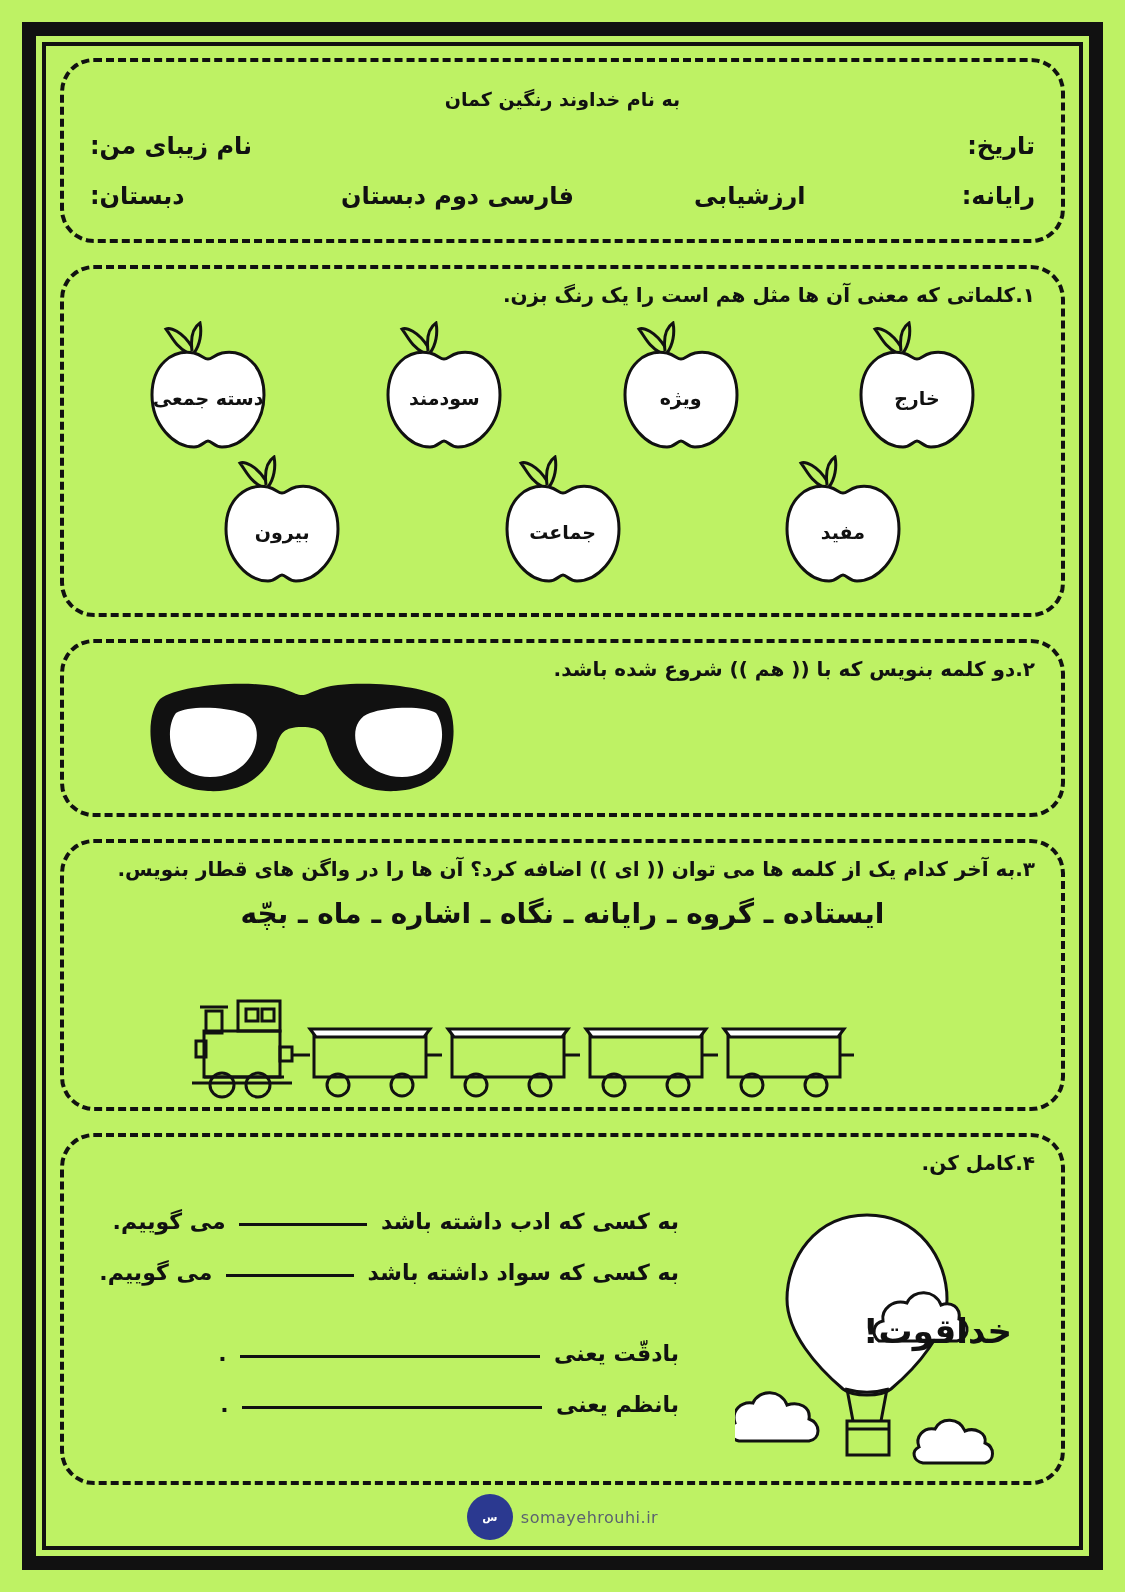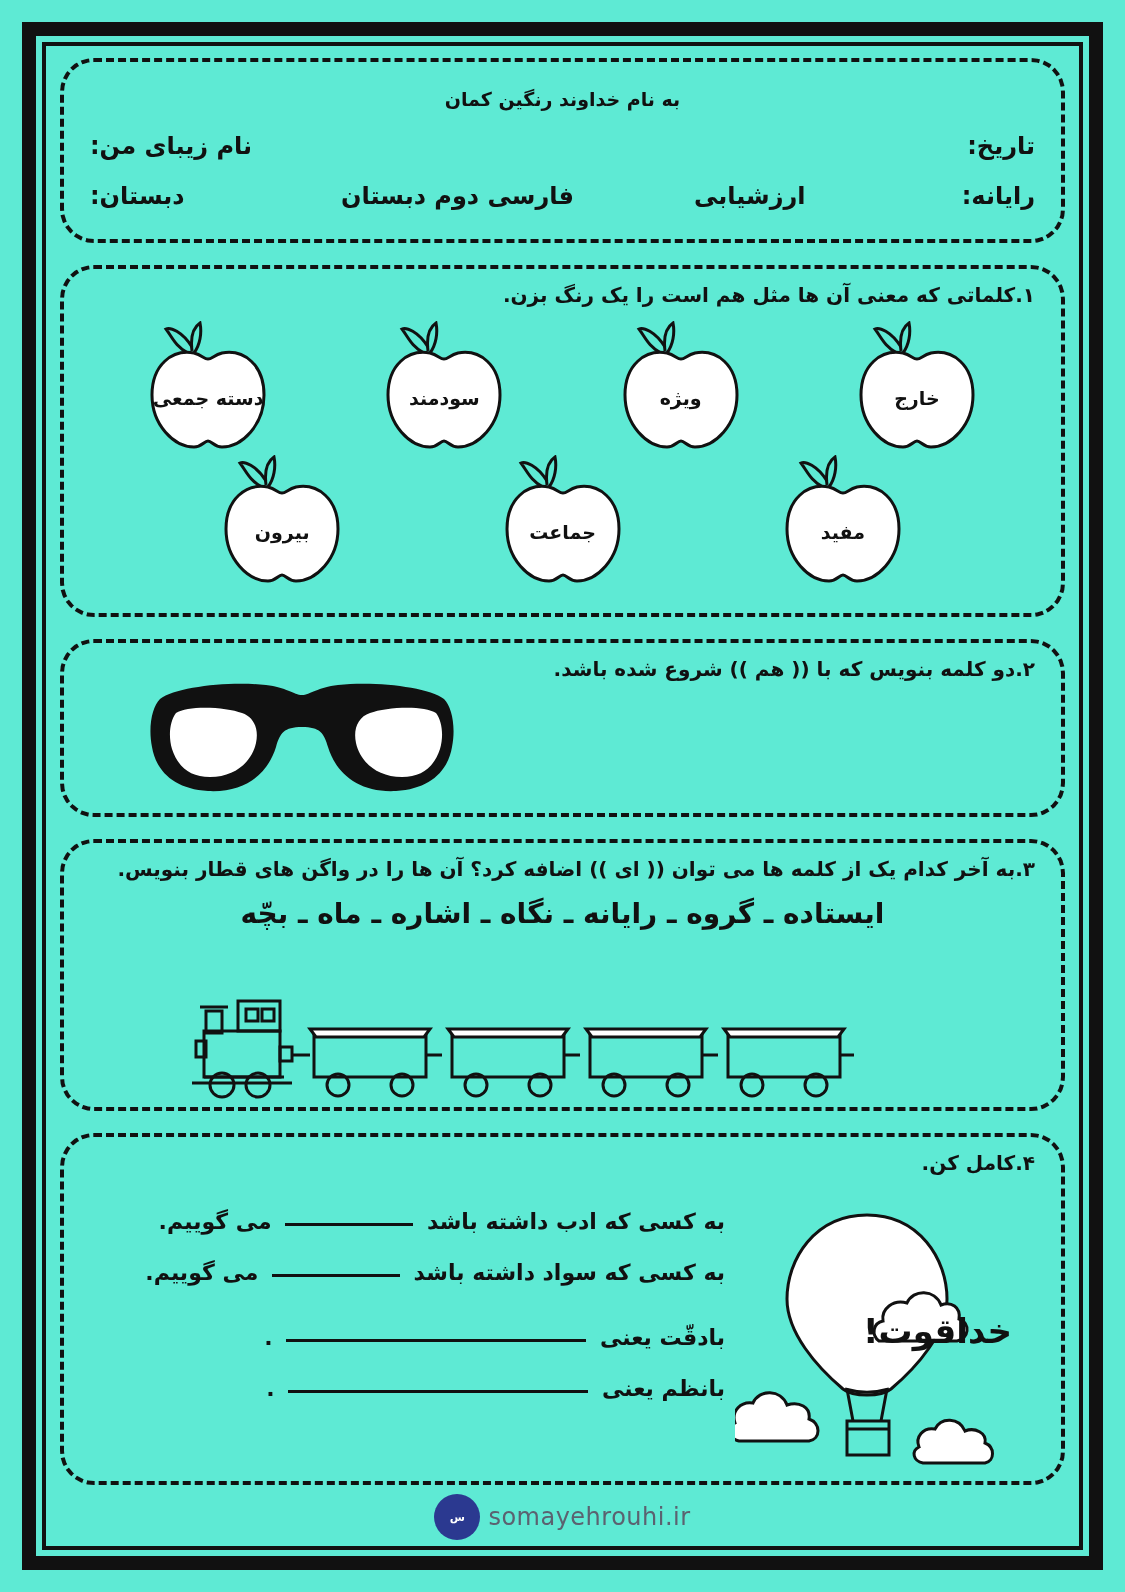--- a/index.html
+++ b/index.html
@@ -7,21 +7,21 @@
     padding: 0;
     background: #ffffff;
   }
   body {
     font-family: "DejaVu Sans", "Liberation Sans", sans-serif;
   }
   .page {
     position: relative;
     width: 1125px;
     height: 1592px;
-    background: #5eead4;
+    background: #bef264;
     box-sizing: border-box;
     overflow: hidden;
   }
   
   .frame-outer {
     position: absolute;
     left: 22px;
     top: 22px;
     right: 22px;
     bottom: 22px;
@@ -139,36 +139,37 @@
     letter-spacing: 1px;
   }
   .train-wrap { position: absolute; left: 118px; top: 142px; }
 
   
   .q4 { height: 352px; }
   .q4-body {
     display: flex;
     flex-direction: row-reverse;
     margin-top: 18px;
+    gap: 46px;
   }
   .q4-lines {
     flex: 1;
     padding-right: 10px;
     padding-top: 16px;
   }
   .fline {
     font-size: 22px;
     font-weight: 700;
     color: #111;
     direction: rtl;
     text-align: right;
     margin-bottom: 26px;
     white-space: nowrap;
   }
-  .fline.gap { margin-top: 40px; }
+  .fline.gap { margin-top: 56px; }
   .blank {
     display: inline-block;
     border-bottom: 3px solid #111;
     height: 2px;
     vertical-align: middle;
     margin: 0 6px;
   }
   .b-short { width: 128px; }
   .b-long { width: 300px; }
   .balloon-wrap {
@@ -199,21 +200,21 @@
     gap: 8px;
   }
   .footer .logo {
     width: 46px; height: 46px;
     border-radius: 50%;
     background: #2b3990;
     display: flex; align-items: center; justify-content: center;
     color: #fff; font-size: 11px; font-weight: 700;
   }
   .footer .site {
-    font-size: 24px;
+    font-size: 16px;
     color: #5b6270;
     letter-spacing: 0.5px;
   }
 </style>
 </head>
 <body>
 
 <div class="page">
   <div class="frame-outer"></div>
   <div class="frame-inner"></div>

